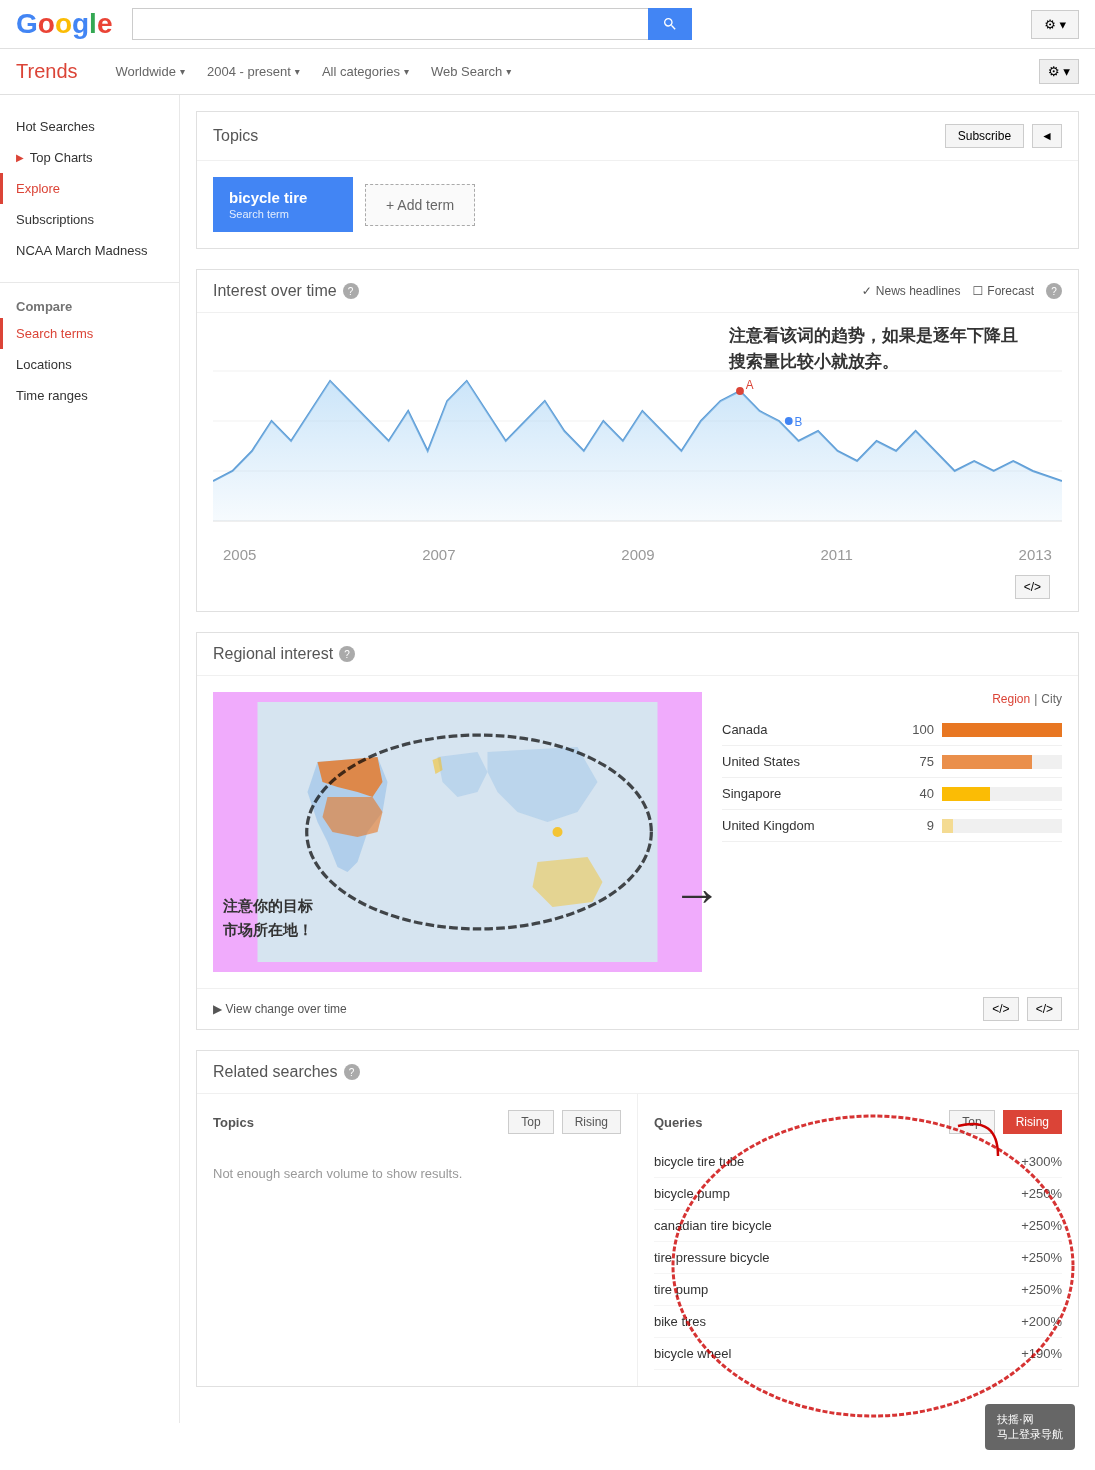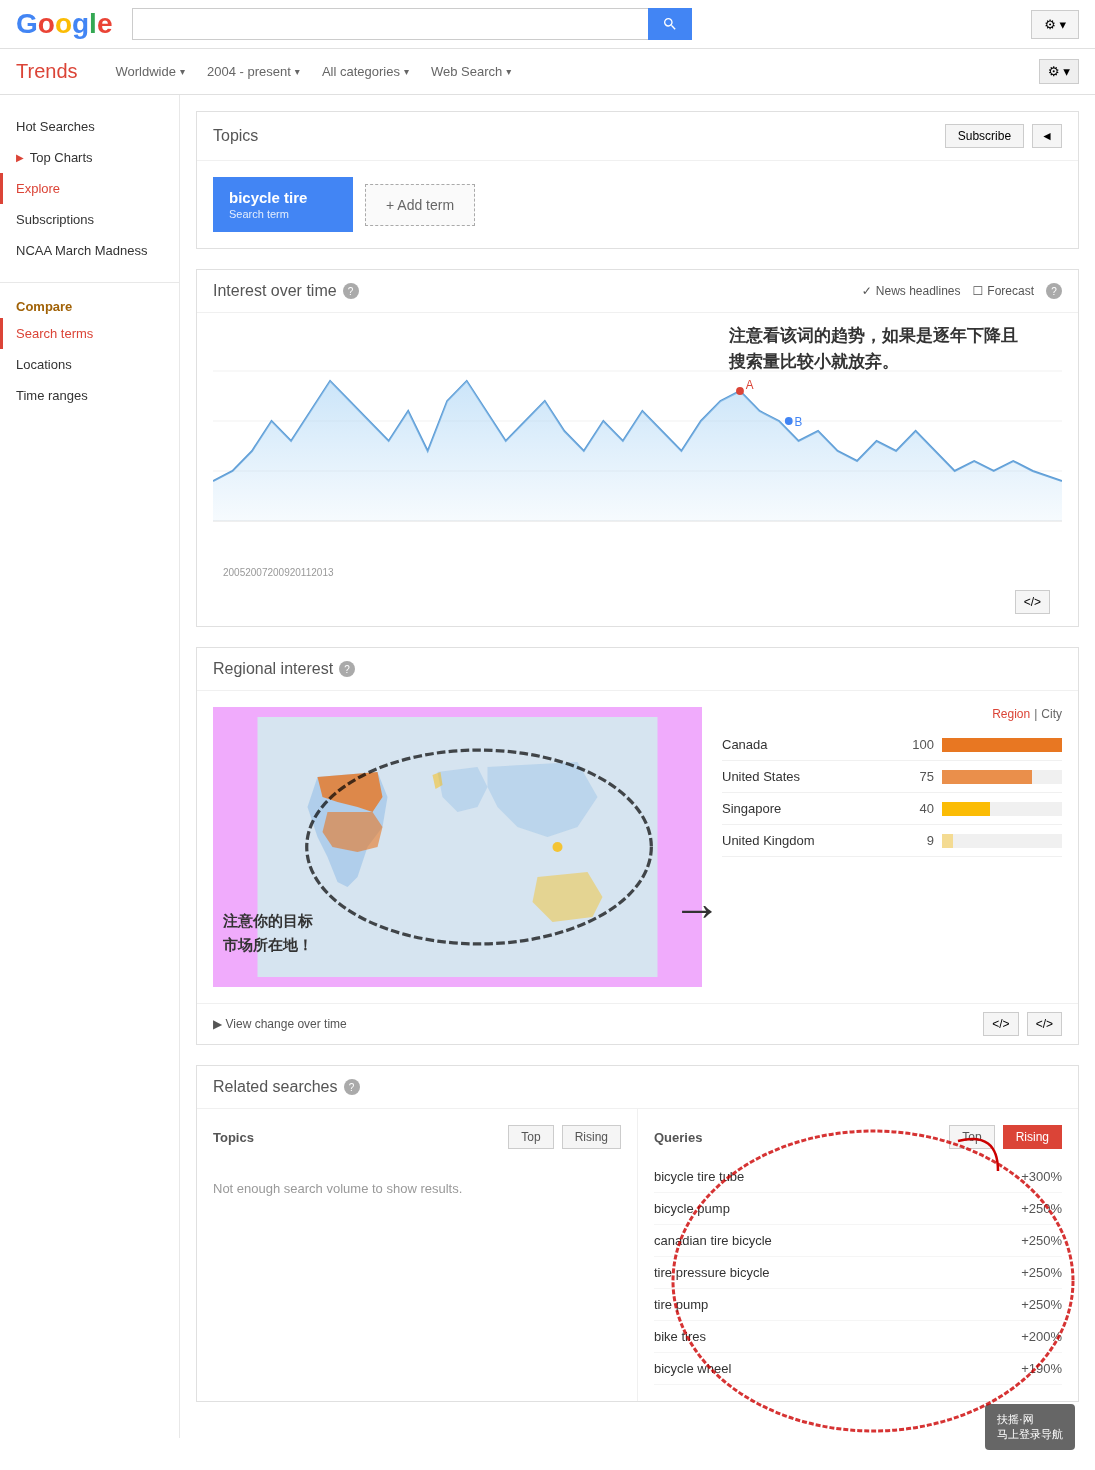--- a/index.html
+++ b/index.html
@@ -33,21 +33,21 @@
     
     .main-layout { display: flex; }
 
     
     .sidebar { width: 180px; min-width: 180px; padding: 16px 0; border-right: 1px solid #e8e8e8; }
     .sidebar-section { margin-bottom: 16px; }
     .sidebar-item { padding: 8px 16px; cursor: pointer; color: #333; font-size: 13px; display: flex; align-items: center; gap: 6px; }
     .sidebar-item.active { color: #DB4437; border-left: 3px solid #DB4437; padding-left: 13px; }
     .sidebar-arrow { font-size: 10px; color: #DB4437; }
     .sidebar-divider { height: 1px; background: #e8e8e8; margin: 8px 0; }
-    .sidebar-subsection-title { padding: 8px 16px 4px; font-size: 13px; color: #a16207; font-weight: bold; }
+    .sidebar-subsection-title { padding: 8px 16px 4px; font-size: 13px; color: #737373; font-weight: bold; }
 
     
     .content { flex: 1; padding: 16px; }
 
     
     .card { border: 1px solid #e0e0e0; margin-bottom: 20px; background: #fff; }
     .card-header { display: flex; align-items: center; justify-content: space-between; padding: 12px 16px; border-bottom: 1px solid #f0f0f0; }
     .card-title { font-size: 16px; color: #555; font-weight: normal; }
     .card-actions { display: flex; gap: 8px; align-items: center; }
     .subscribe-btn { border: 1px solid #ccc; padding: 4px 12px; cursor: pointer; font-size: 12px; background: #f5f5f5; }
@@ -62,21 +62,21 @@
     .add-term-btn { border: 1px dashed #aaa; padding: 12px 20px; color: #666; cursor: pointer; font-size: 14px; background: #fafafa; }
 
     
     .section-header-row { display: flex; align-items: center; justify-content: space-between; padding: 12px 16px; border-bottom: 1px solid #f0f0f0; }
     .section-title-with-help { display: flex; align-items: center; gap: 6px; }
     .help-icon { width: 16px; height: 16px; border-radius: 50%; background: #aaa; color: #fff; font-size: 10px; display: inline-flex; align-items: center; justify-content: center; cursor: pointer; }
     .checkboxes { display: flex; align-items: center; gap: 12px; font-size: 12px; color: #555; }
     .checkbox-item { display: flex; align-items: center; gap: 4px; cursor: pointer; }
     .chart-area { padding: 8px 16px 4px; position: relative; }
     .chart-svg { width: 100%; height: 220px; }
-    .chart-years { display: flex; justify-content: flex-start; padding: 2px 10px 8px; font-size: 10px; color: #999; margin-top: 21px; }
+    .chart-years { display: flex; justify-content: space-between; padding: 2px 10px 8px; font-size: 15px; color: #999; }
     .embed-btn { display: flex; align-items: center; justify-content: flex-end; padding: 4px 12px 8px; }
     .embed-code-btn { border: 1px solid #ccc; padding: 4px 8px; cursor: pointer; font-size: 12px; background: #f5f5f5; }
 
     
     .regional-body { display: flex; gap: 20px; padding: 16px; }
     .map-area { flex: 1; position: relative; min-height: 300px; background: #f0f4f8; display: flex; align-items: center; justify-content: center; }
     .region-list { width: 340px; }
     .region-tabs { display: flex; justify-content: flex-end; margin-bottom: 8px; font-size: 12px; color: #666; }
     .region-tabs span { cursor: pointer; }
     .region-tabs .sep { margin: 0 4px; }

